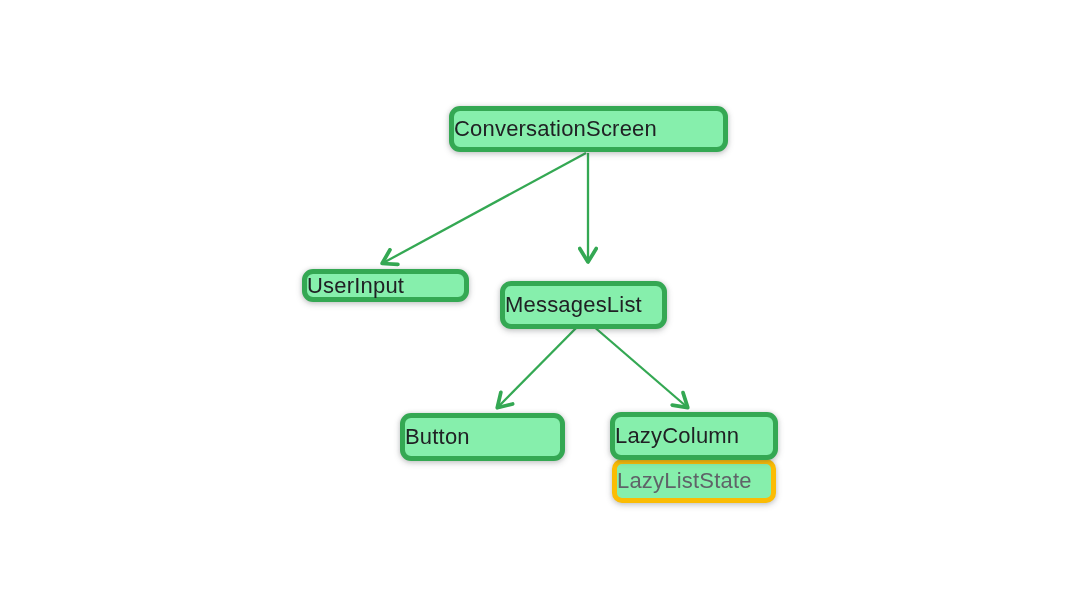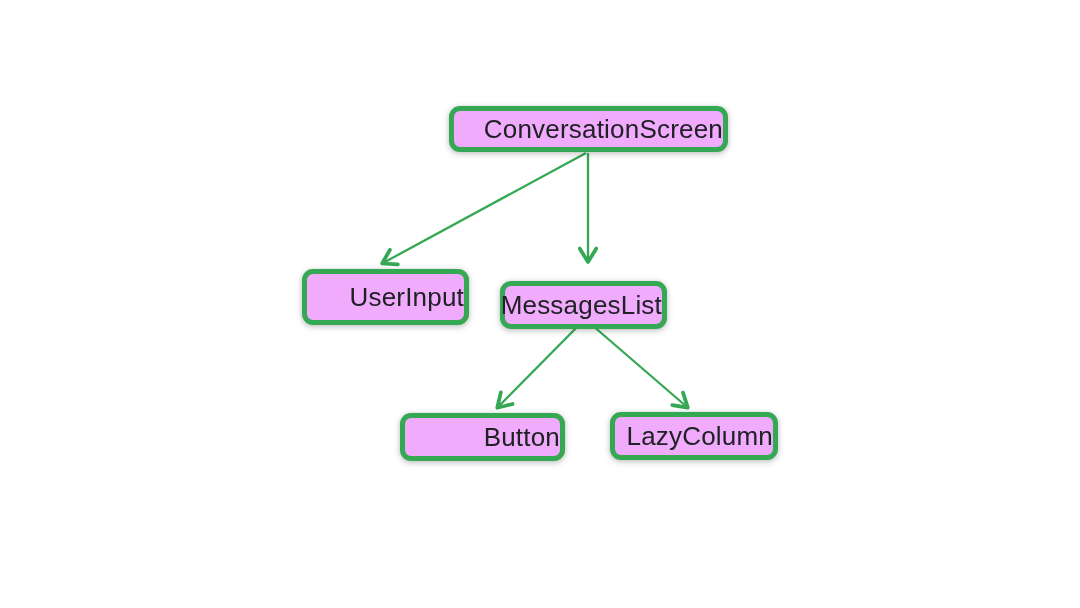--- a/index.html
+++ b/index.html
@@ -9,27 +9,27 @@
     --text-gray:#5F6368;
     --bg:#FFFFFF;
   }
   *{margin:0;padding:0;box-sizing:border-box;}
   html,body{width:1080px;height:608px;background:var(--bg);overflow:hidden;}
   body{font-family:"Liberation Sans", sans-serif;position:relative;}
   .canvas{position:relative;width:1080px;height:608px;background:var(--bg);}
   .edges{position:absolute;left:0;top:0;width:1080px;height:608px;pointer-events:none;}
   .node{
     position:absolute;
-    background:#f0abfc;
+    background:#86efac;
     border:5px solid var(--green);
     border-radius:11px;
     display:flex;
     align-items:center;
-    justify-content:flex-end;
-    font-size:26px;
+    justify-content:flex-start;
+    font-size:22px;
     color:var(--text-dark);
     box-shadow:0 2px 6px rgba(60,64,67,0.28), 0 0 4px rgba(60,64,67,0.12);
     z-index:2;
     letter-spacing:0.2px;
   }
   .node.yellow{
     border-color:var(--yellow);
     color:var(--text-gray);
     z-index:1;
     border-radius:10px;
@@ -49,30 +49,33 @@
     <line x1="586" y1="153" x2="383" y2="263" stroke="#34A853" stroke-width="2.3" marker-end="url(#chevron)"></line>
     <line x1="588" y1="153" x2="588" y2="261" stroke="#34A853" stroke-width="2.3" marker-end="url(#chevron)"></line>
     <line x1="585" y1="319" x2="498" y2="407" stroke="#34A853" stroke-width="2.3" marker-end="url(#chevron)"></line>
     <line x1="585" y1="319" x2="687" y2="407" stroke="#34A853" stroke-width="2.3" marker-end="url(#chevron)"></line>
   </svg>
 
   <div class="node" style="left:449px;top:106px;width:279px;height:46px">
     <span>ConversationScreen</span>
   </div>
 
-  <div class="node" style="left:302px;top:269px;width:167px;height:56px">
+  <div class="node" style="left:302px;top:269px;width:167px;height:33px">
     <span>UserInput</span>
   </div>
 
   <div class="node" style="left:500px;top:281px;width:167px;height:48px">
     <span>MessagesList</span>
   </div>
 
   <div class="node" style="left:400px;top:413px;width:165px;height:48px">
     <span>Button</span>
   </div>
 
   <div class="node" style="left:610px;top:412px;width:168px;height:48px">
     <span>LazyColumn</span>
   </div>
 
+  <div class="node yellow" style="left:612px;top:459px;width:164px;height:44px">
+    <span>LazyListState</span>
+  </div>
 
 </div>
 
 </body></html>

